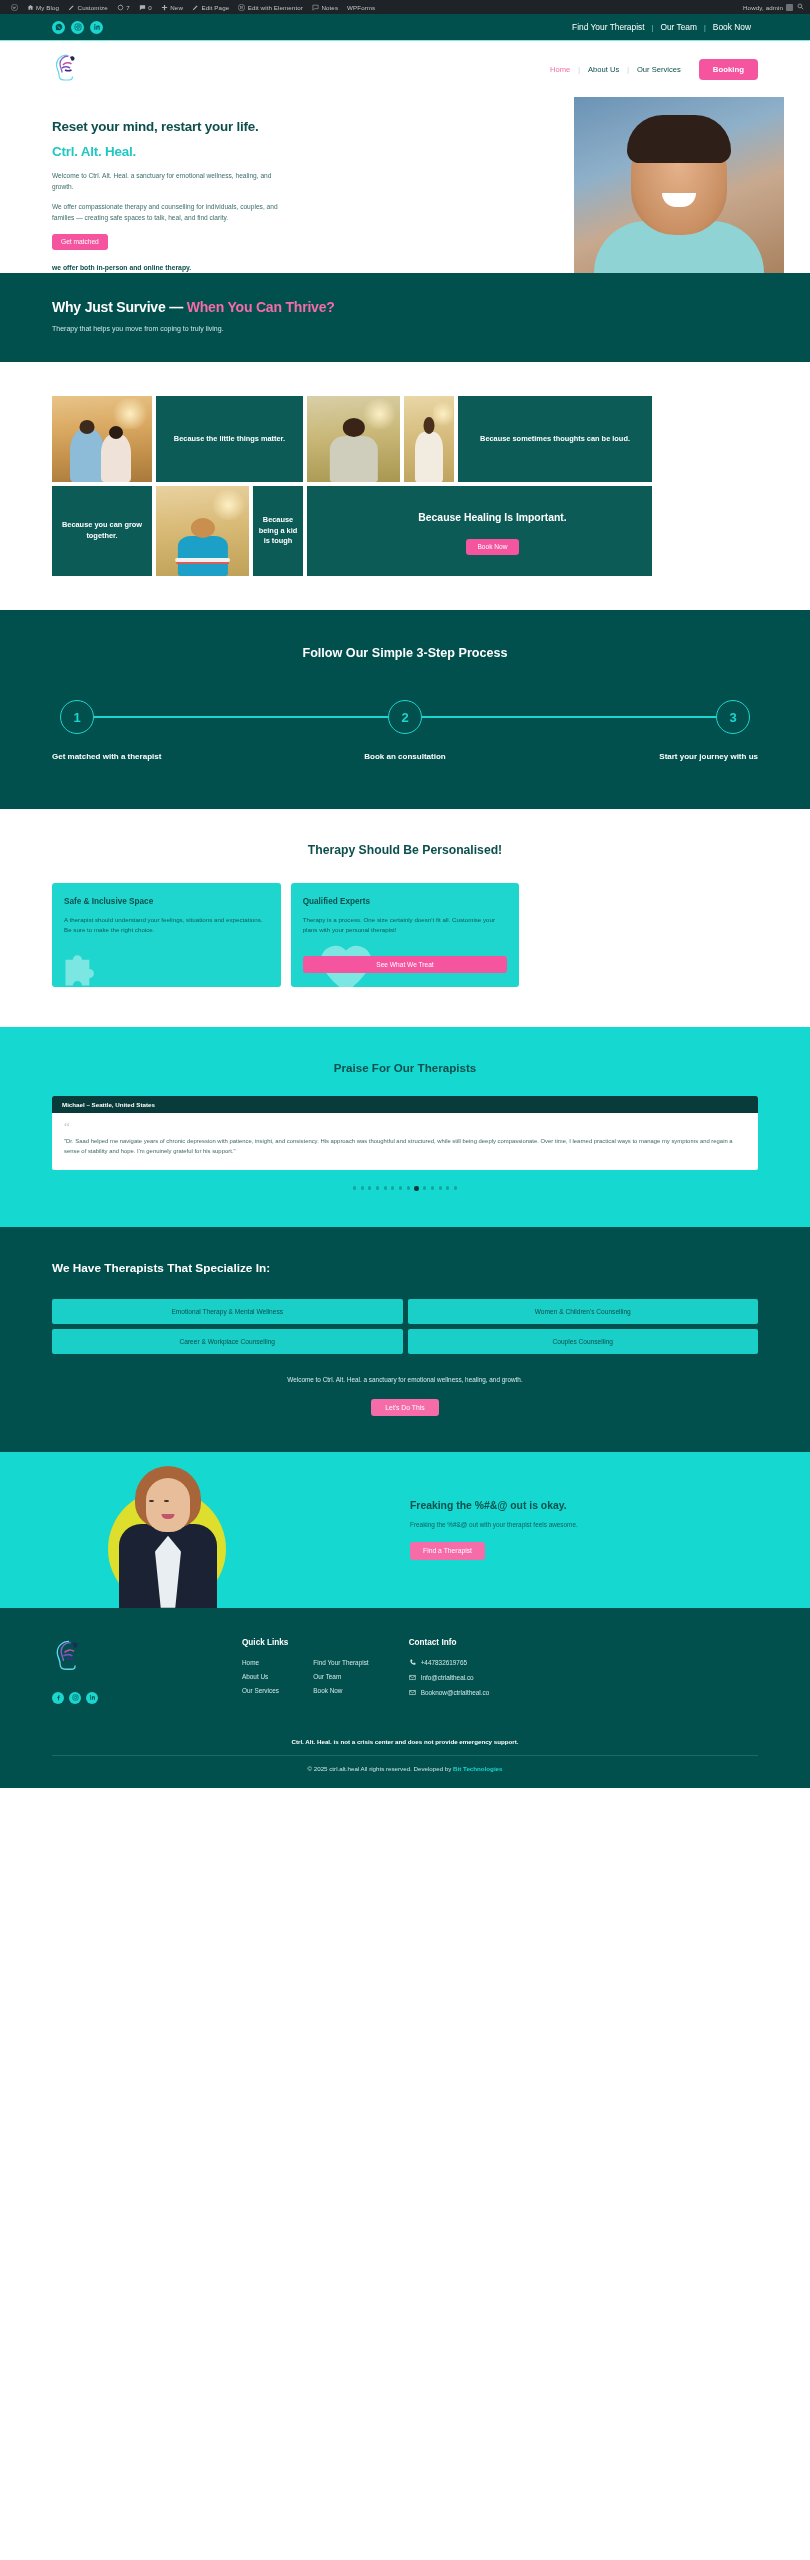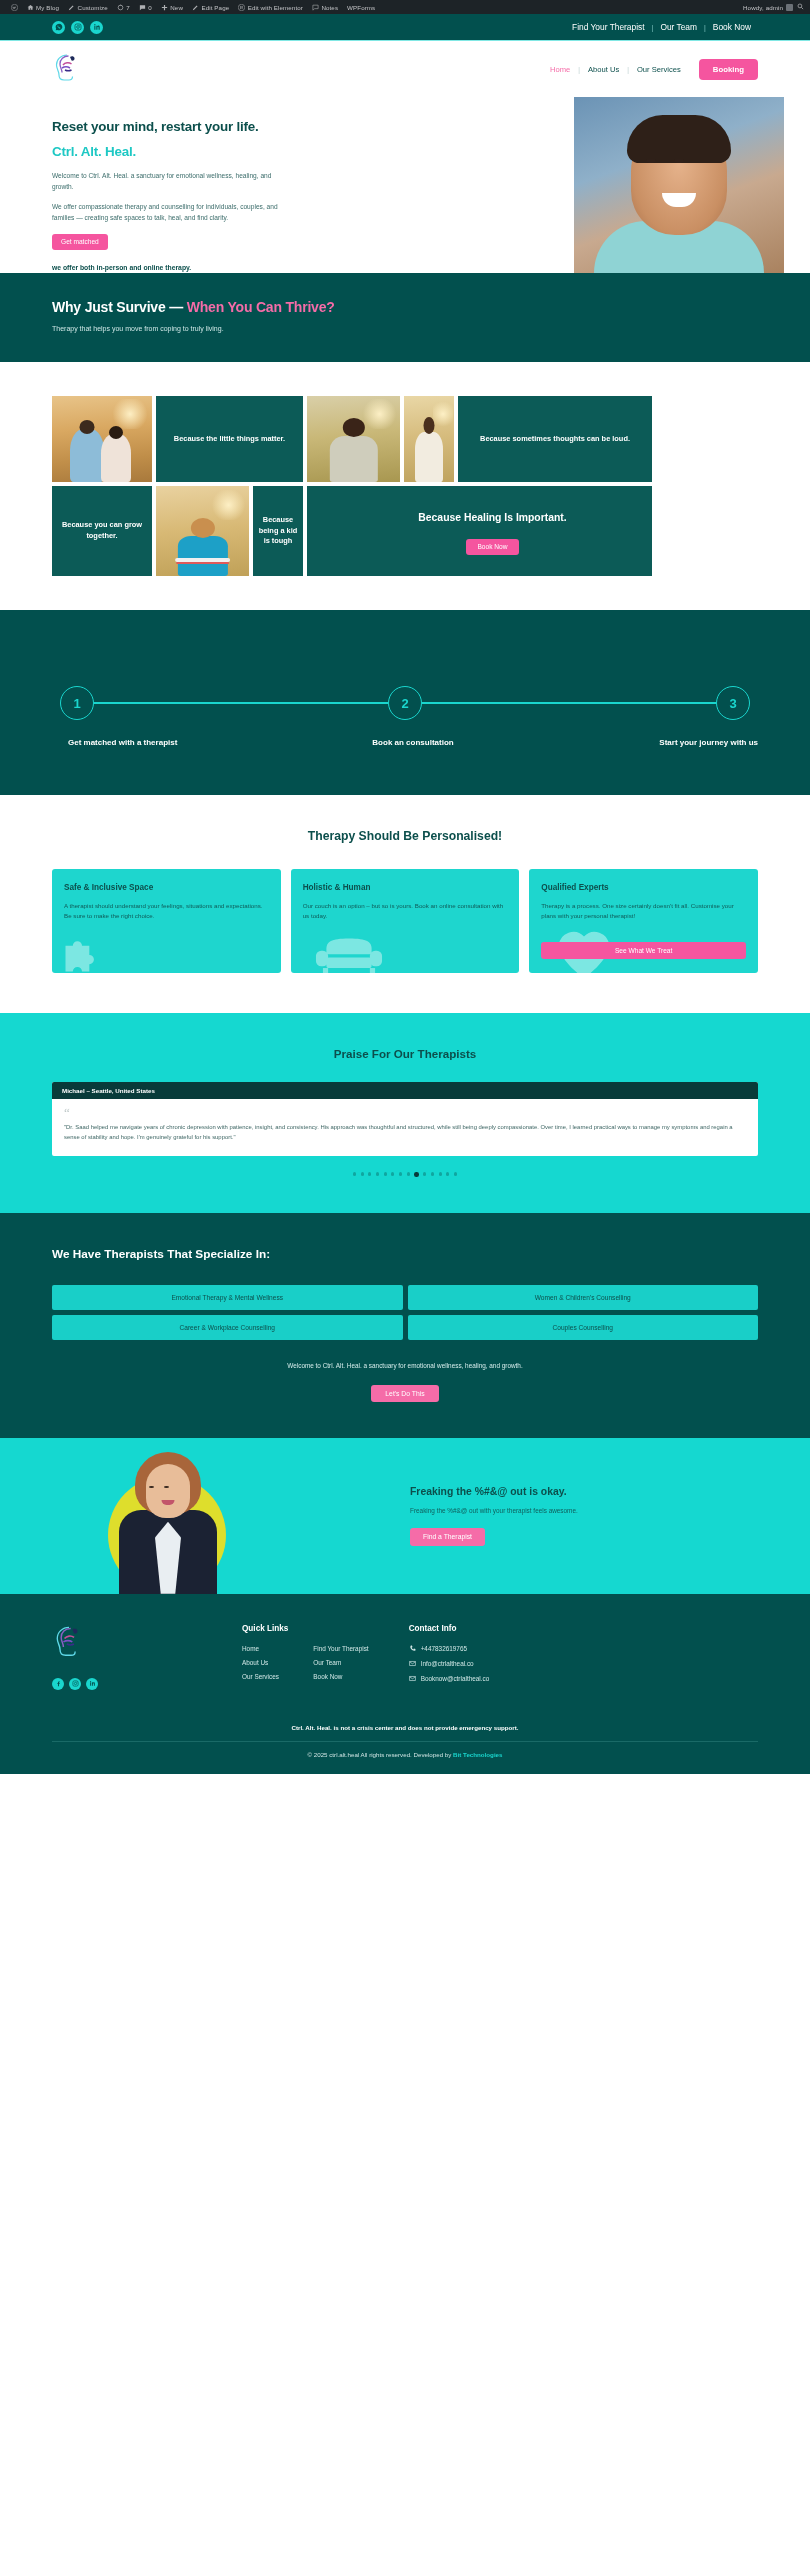--- a/index.html
+++ b/index.html
@@ -143,21 +143,21 @@
 
   
   .steps { background:#02504e; padding:36px 52px 48px; text-align:center; }
   .steps h2 { font-size:12.6px; color:#fff; font-weight:bold; }
   .steps-row { display:flex; align-items:center; justify-content:space-between;
     margin:40px 8px 0; position:relative; }
   .circle { width:34px; height:34px; border-radius:50%; border:1.4px solid #1ad6ce;
     display:flex; align-items:center; justify-content:center; color:#1ad6ce;
     font-size:13px; font-weight:bold; flex:0 0 auto; z-index:2; background:#02504e; }
   .line { flex:1; height:1.2px; background:#1ad6ce; }
-  .steps-labels { display:flex; justify-content:space-between; margin-top:18px;margin-left:16px; }
+  .steps-labels { display:flex; justify-content:space-between; margin-top:18px; }
   .steps-labels div { font-size:8px; font-weight:bold; color:#fff; flex:1; }
   .steps-labels div:first-child { text-align:left; }
   .steps-labels div:last-child { text-align:right; }
 
   
   .pers { background:#fff; padding:34px 52px 40px; }
   .pers h2 { text-align:center; font-size:12.2px; color:#0c4f4c; font-weight:bold; }
   .pcards { display:grid; grid-template-columns:1fr 1fr 1fr; gap:10px; margin-top:26px; }
   .pcard { background:#1ed6ce; border-radius:3px; padding:14px 12px 22px; position:relative; overflow:hidden; min-height:104px; }
   .pcard h3 { font-size:8.2px; font-weight:bold; color:#0c4f4c; position:relative; z-index:3; }
@@ -460,20 +460,21 @@
         <span>Because being a kid is tough</span>
       </div>
       <div class="tile txt big heal" style="grid-column:4/8;grid-row:2/4;">
         <span>Because Healing Is Important.</span>
         <button class="bn">Book Now</button>
       </div>
     </div>
   </div>
 
   <div class="steps">
+    <h2>Follow Our Simple 3-Step Process</h2>
     <div class="steps-row">
       <div class="circle">1</div>
       <div class="line"></div>
       <div class="circle">2</div>
       <div class="line"></div>
       <div class="circle">3</div>
     </div>
     <div class="steps-labels">
       <div>Get matched with a therapist</div>
       <div>Book an consultation</div>
@@ -483,34 +484,20 @@
 
   <div class="pers">
     <h2>Therapy Should Be Personalised!</h2>
     <div class="pcards">
       <div class="pcard">
         <h3>Safe &amp; Inclusive Space</h3>
         <p>A therapist should understand your feelings, situations and expectations. Be sure to make the right choice.</p>
         <span class="deco puzzle">
           <svg viewBox="0 0 48 48" width="44" height="44">
               <path d="M6 14h8a5 5 0 1110 0h8v10a5 5 0 110 10v8H24a5 5 0 10-10 0H6z" fill="#ffffff"></path>
-            </svg>
-        </span>
-      </div>
-      <div class="pcard">
-        <h3>Holistic &amp; Human</h3>
-        <p>Our couch is an option – but so is yours. Book an online consultation with us today.</p>
-        <span class="deco couch">
-          <svg viewBox="0 0 80 46" width="72" height="40">
-              <path d="M14 16c0-8 5-12 26-12s26 4 26 12v6H14z" fill="#ffffff"></path>
-              <rect x="2" y="18" width="14" height="18" rx="6" fill="#ffffff"></rect>
-              <rect x="64" y="18" width="14" height="18" rx="6" fill="#ffffff"></rect>
-              <rect x="14" y="26" width="52" height="12" rx="3" fill="#ffffff"></rect>
-              <rect x="10" y="38" width="6" height="7" fill="#ffffff"></rect>
-              <rect x="64" y="38" width="6" height="7" fill="#ffffff"></rect>
             </svg>
         </span>
       </div>
       <div class="pcard">
         <h3>Qualified Experts</h3>
         <p>Therapy is a process. One size certainly doesn't fit all. Customise your plans with your personal therapist!</p>
         <span class="deco heart">
           <svg viewBox="0 0 60 58" width="58" height="58">
               <path d="M30 54S4 36 4 20A15 15 0 0130 11 15 15 0 0156 20c0 16-26 34-26 34z" fill="#ffffff"></path>
             </svg>

